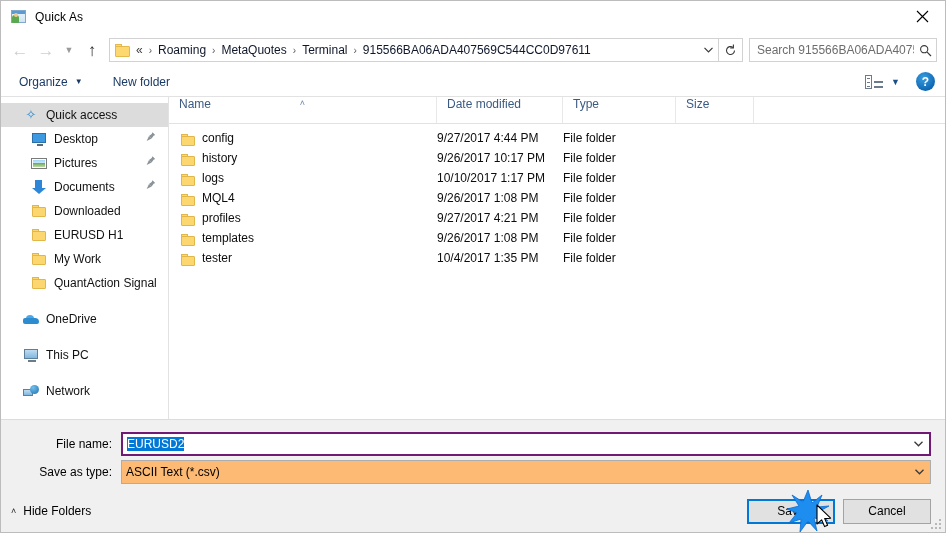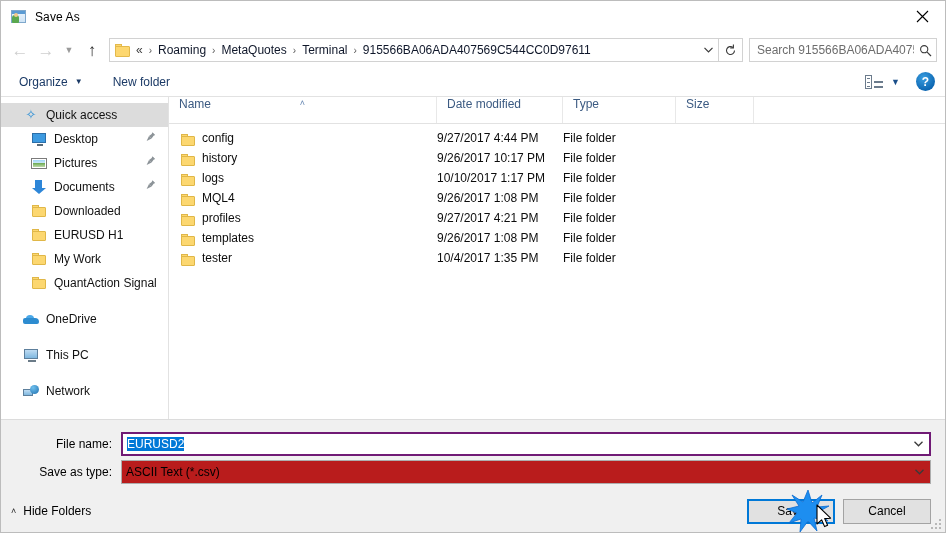--- a/index.html
+++ b/index.html
@@ -521,21 +521,21 @@
     flex: 1 1 auto;
     height: 24px;
     background: #fff;
     border: 1px solid #7a7a7a;
     display: flex;
     align-items: center;
     box-sizing: border-box;
     min-width: 0;
   }
   .combo.focused { border: 2px solid #701a75; }
-  .combo.disabled { background: #b91c1c; border: 1px solid #adadad; }
+  .combo.disabled { background: #fdba74; border: 1px solid #adadad; }
   .combo .val {
     flex: 1 1 auto;
     font-size: 12px;
     padding-left: 4px;
     white-space: nowrap;
     overflow: hidden;
     color: #000;
   }
   .combo .val .sel {
     background: #0078d7;
@@ -631,21 +631,21 @@
 <body>
 
 <div class="dialog">
 
   <div class="titlebar">
     <div class="title-icon">
       <div class="win"></div>
       <div class="person"></div>
       <div class="head"></div>
     </div>
-    <div class="title-text">Save As</div>
+    <div class="title-text">Quick As</div>
     <div class="close-btn">
       <svg width="13" height="13" viewBox="0 0 13 13">
         <path d="M1,1 L12,12 M12,1 L1,12" stroke="#000" stroke-width="1.1" fill="none"></path>
       </svg>
     </div>
   </div>
 
   <div class="navrow">
     <div class="nav-btn">
       <span class="nav-arrow">←</span>

